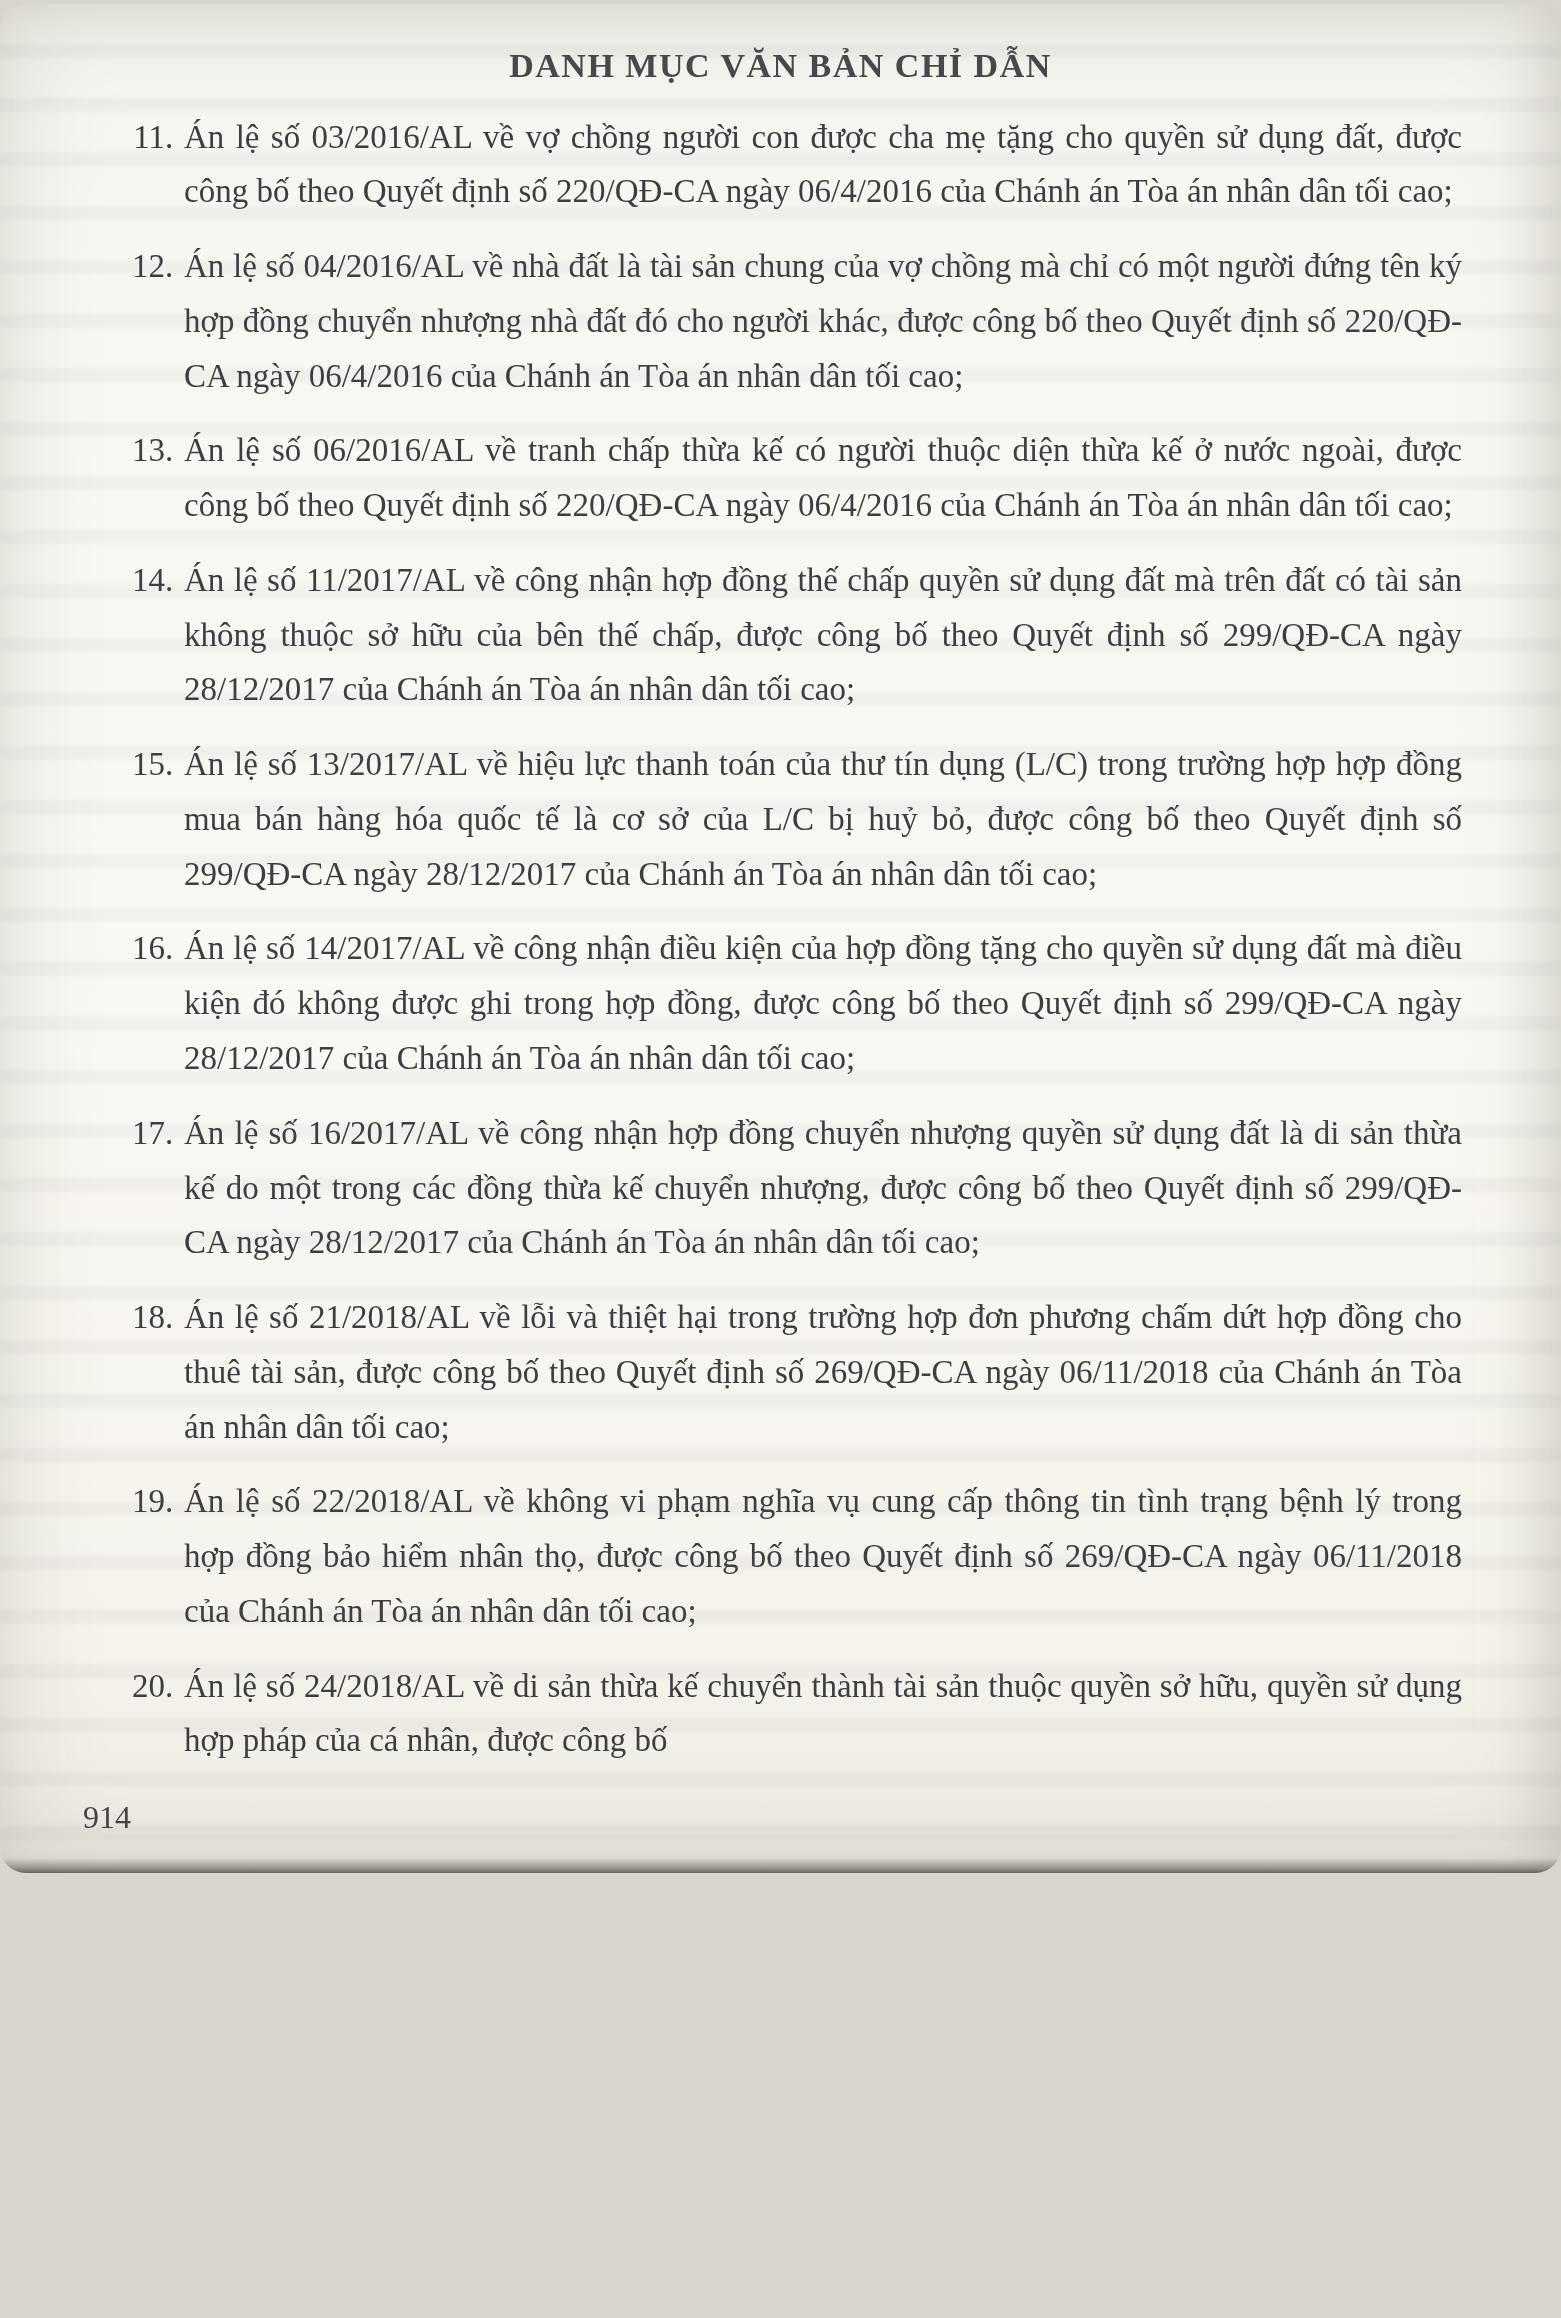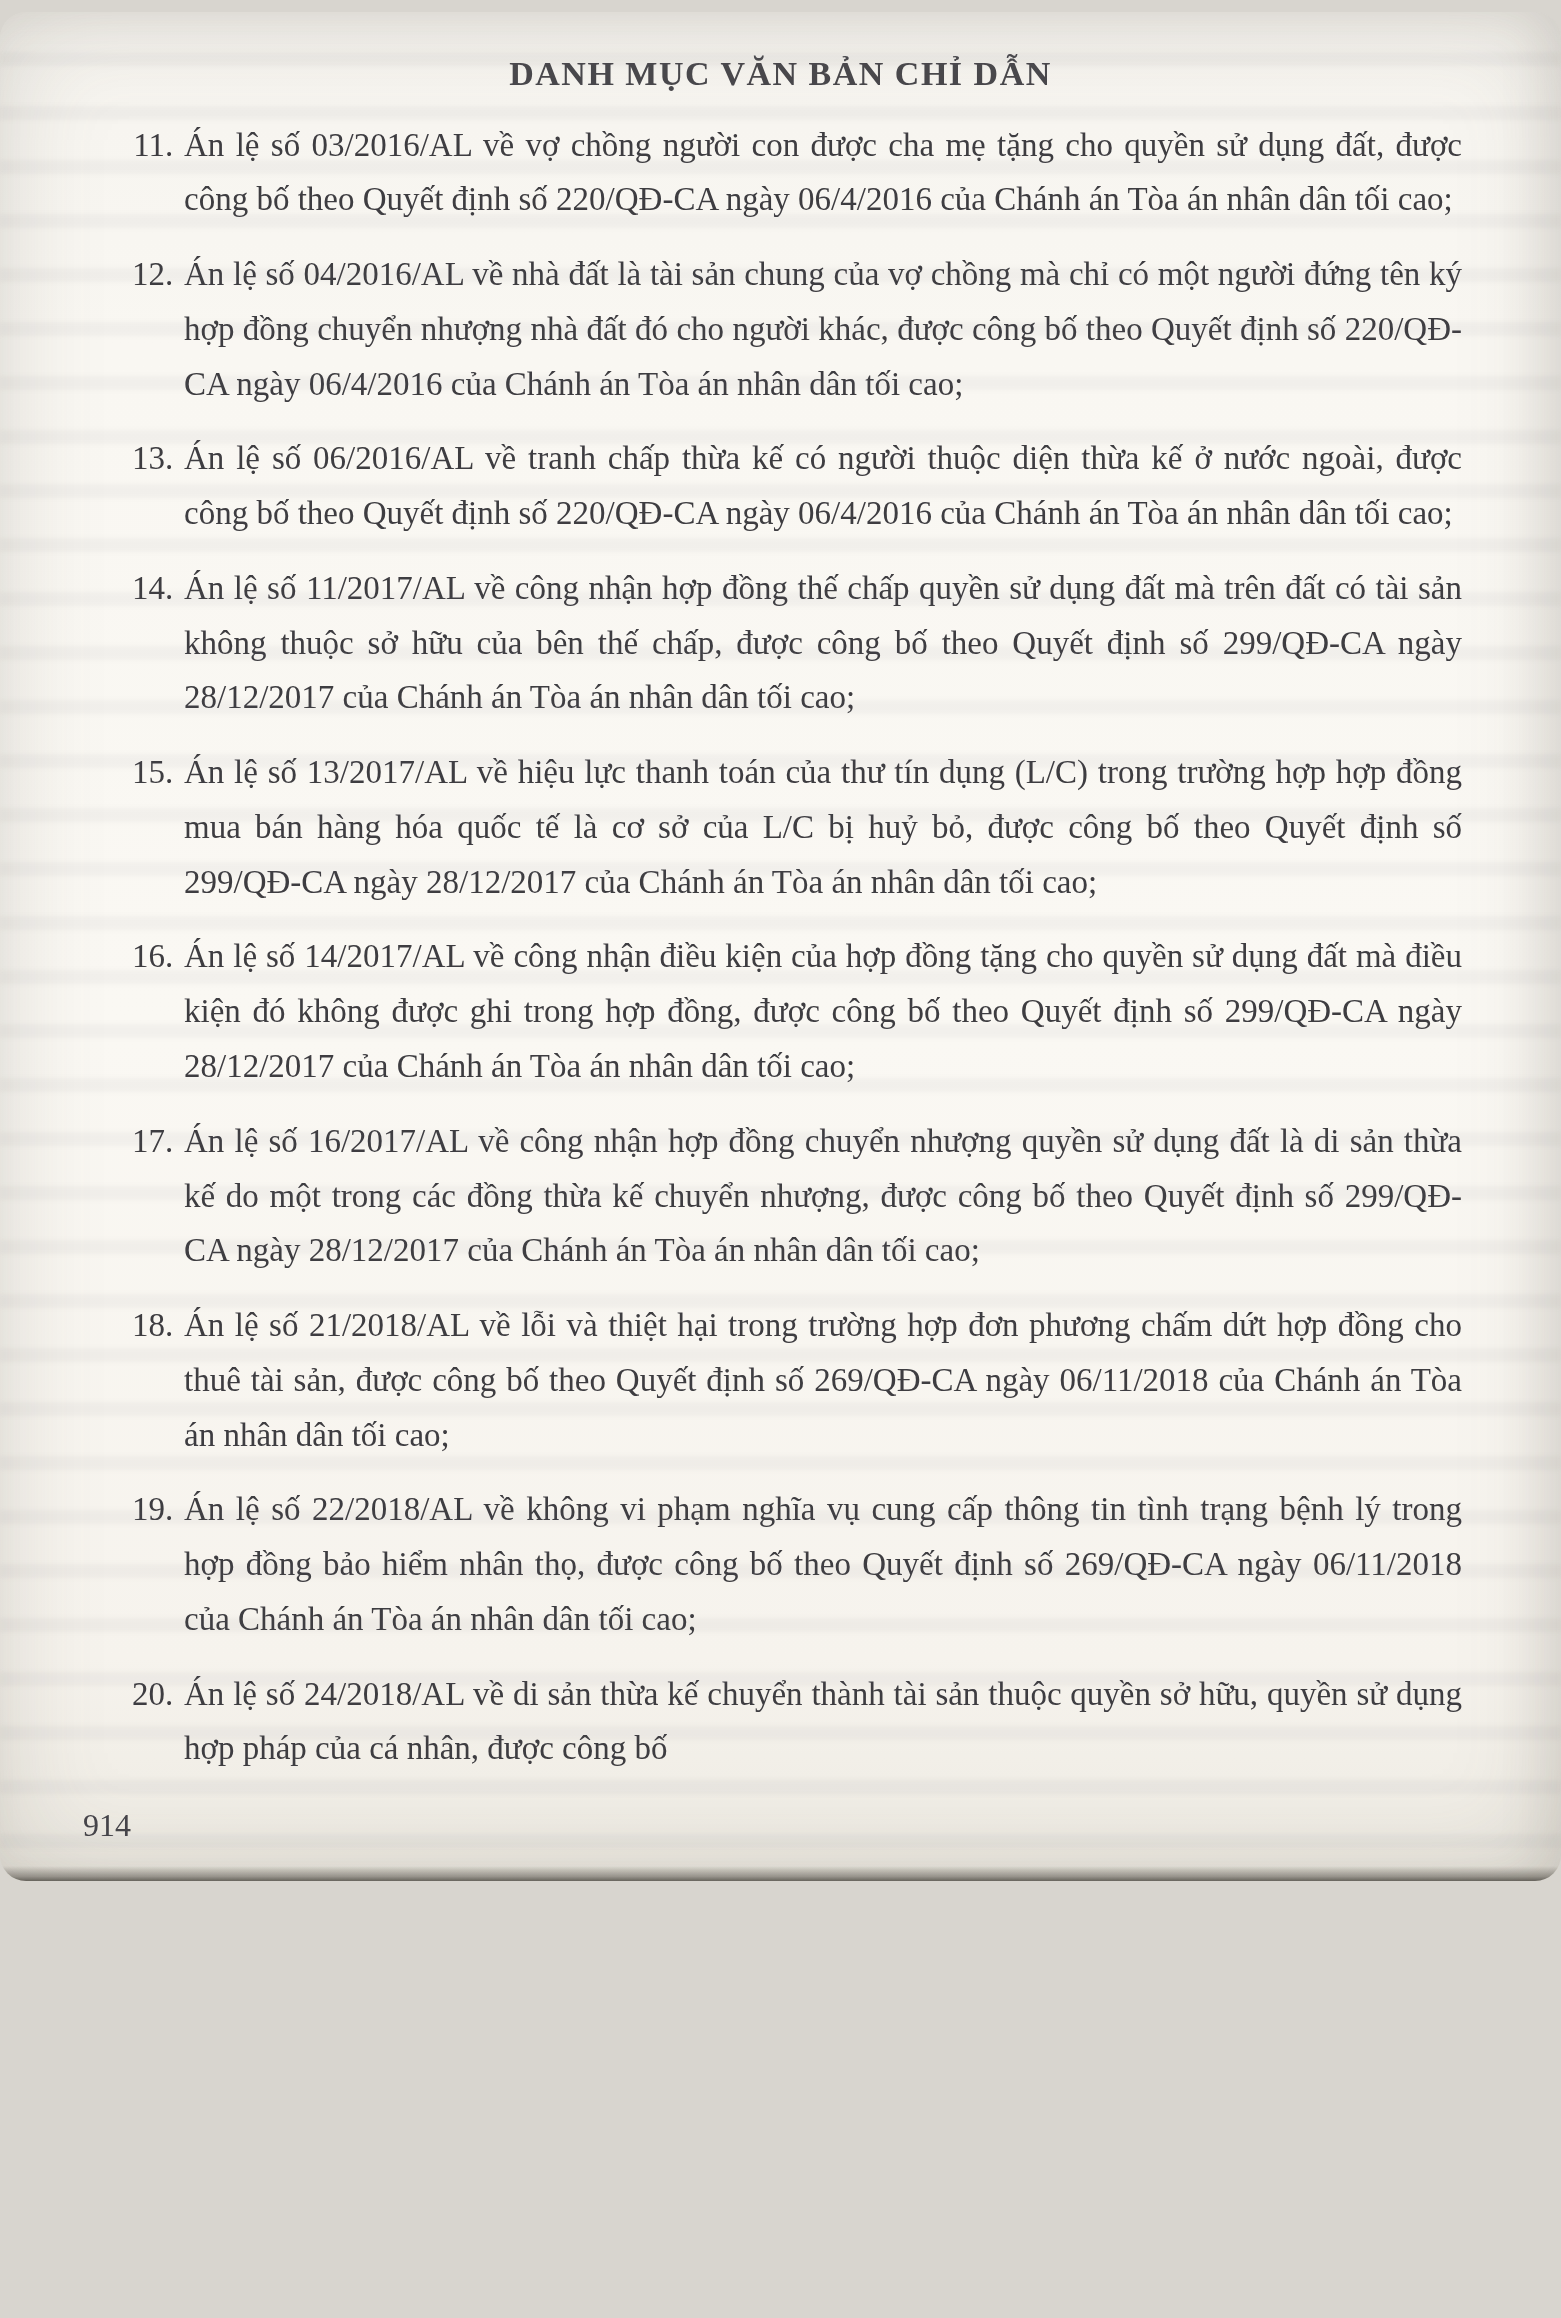--- a/index.html
+++ b/index.html
@@ -9,21 +9,21 @@
   }
   html,body{
     margin:0;
     padding:0;
     background:#d8d5cf;
   }
   .page{
     position:relative;
     width:1561px;
     height:1869px;
-    margin:12px auto;
+    margin:4px auto;
     background:
       linear-gradient(180deg,#f6f4ef 0%,var(--paper) 18%,#faf8f3 55%,#f6f3ed 88%,#edeae2 100%);
     font-family:"Liberation Serif","DejaVu Serif",serif;
     color:var(--ink);
     overflow:hidden;
     border-radius:26px;
   }
   
   .bleed{
     position:absolute;

